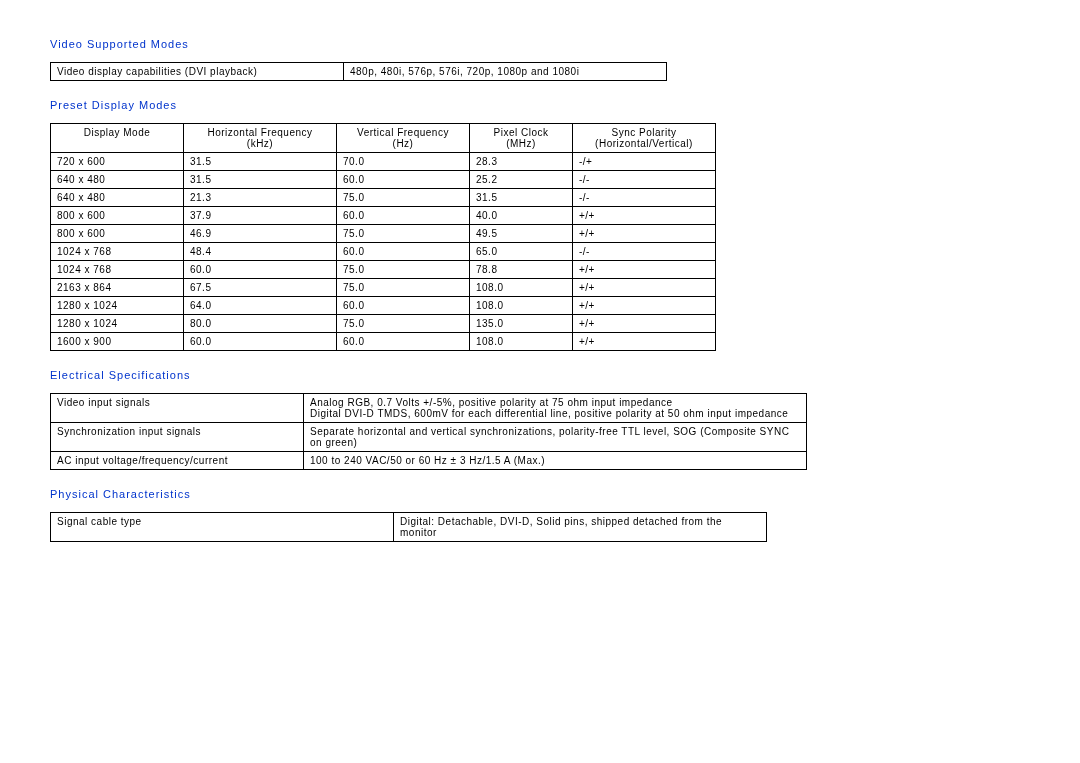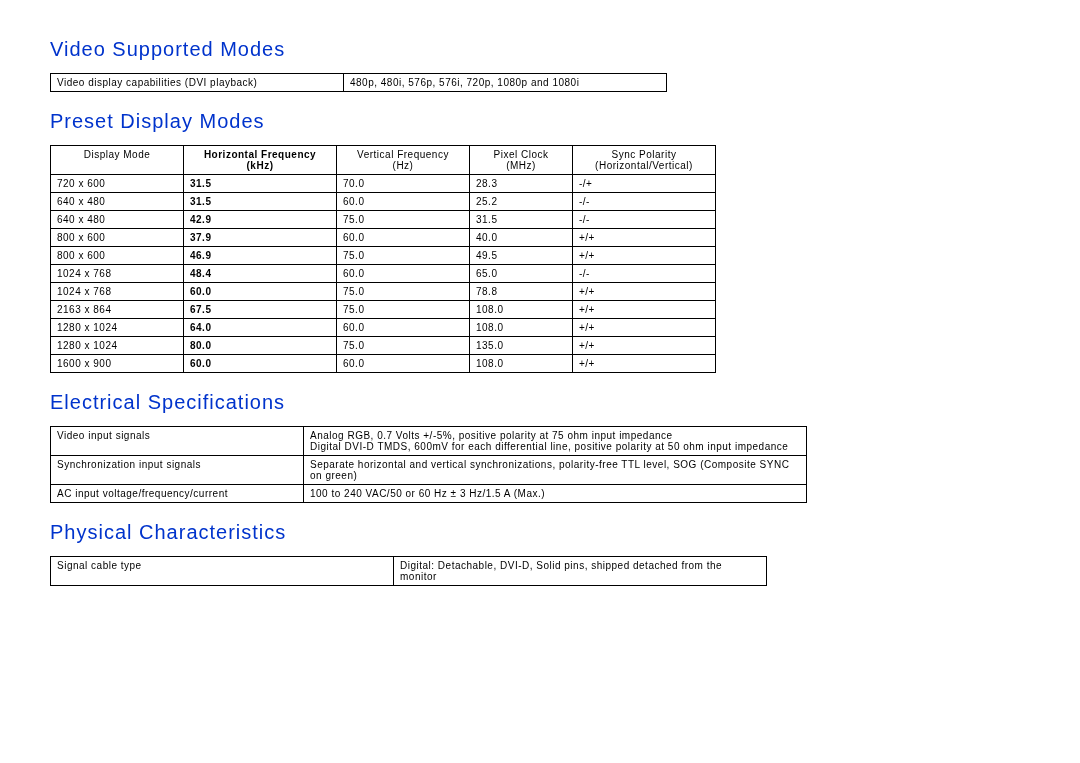--- a/index.html
+++ b/index.html
@@ -7,21 +7,21 @@
     font-size: 11px;
     color: #000;
     background: #fff;
     margin: 0;
     padding: 20px 50px;
     width: 980px;
     letter-spacing: 0.5px;
   }
   h2 {
     color: #0033cc;
-    font-size: 20px;
+    font-size: 11px;
     font-weight: normal;
     letter-spacing: 1px;
     margin: 18px 0 12px 0;
   }
   table {
     border-collapse: collapse;
     border: 1.5px solid #000;
     margin-bottom: 8px;
     padding-left: 28px;
   }
@@ -33,21 +33,21 @@
     vertical-align: top;
     letter-spacing: 0.5px;
   }
   th {
     font-weight: normal;
     text-align: center;
   }
   .video-table td:first-child { width: 280px; }
   .video-table td:last-child  { width: 310px; }
   .preset-table th:nth-child(1),.preset-table td:nth-child(1){width:120px;}
-  .preset-table th:nth-child(2),.preset-table td:nth-child(2){width:140px;font-weight:bold;}
+  .preset-table th:nth-child(2),.preset-table td:nth-child(2){width:140px;}
   .preset-table th:nth-child(3),.preset-table td:nth-child(3){width:120px;}
   .preset-table th:nth-child(4),.preset-table td:nth-child(4){width:90px;}
   .preset-table th:nth-child(5),.preset-table td:nth-child(5){width:130px;}
   .elec-table td:first-child{width:240px;}
   .elec-table td:last-child{width:490px;}
   .phys-table td:first-child{width:330px;}
   .phys-table td:last-child{width:360px;}
 </style>
 </head>
 <body>
@@ -83,21 +83,21 @@
       </tr>
       <tr>
         <td>640 x 480</td>
         <td>31.5</td>
         <td>60.0</td>
         <td>25.2</td>
         <td>-/-</td>
       </tr>
       <tr>
         <td>640 x 480</td>
-        <td>42.9</td>
+        <td>21.3</td>
         <td>75.0</td>
         <td>31.5</td>
         <td>-/-</td>
       </tr>
       <tr>
         <td>800 x 600</td>
         <td>37.9</td>
         <td>60.0</td>
         <td>40.0</td>
         <td>+/+</td>

